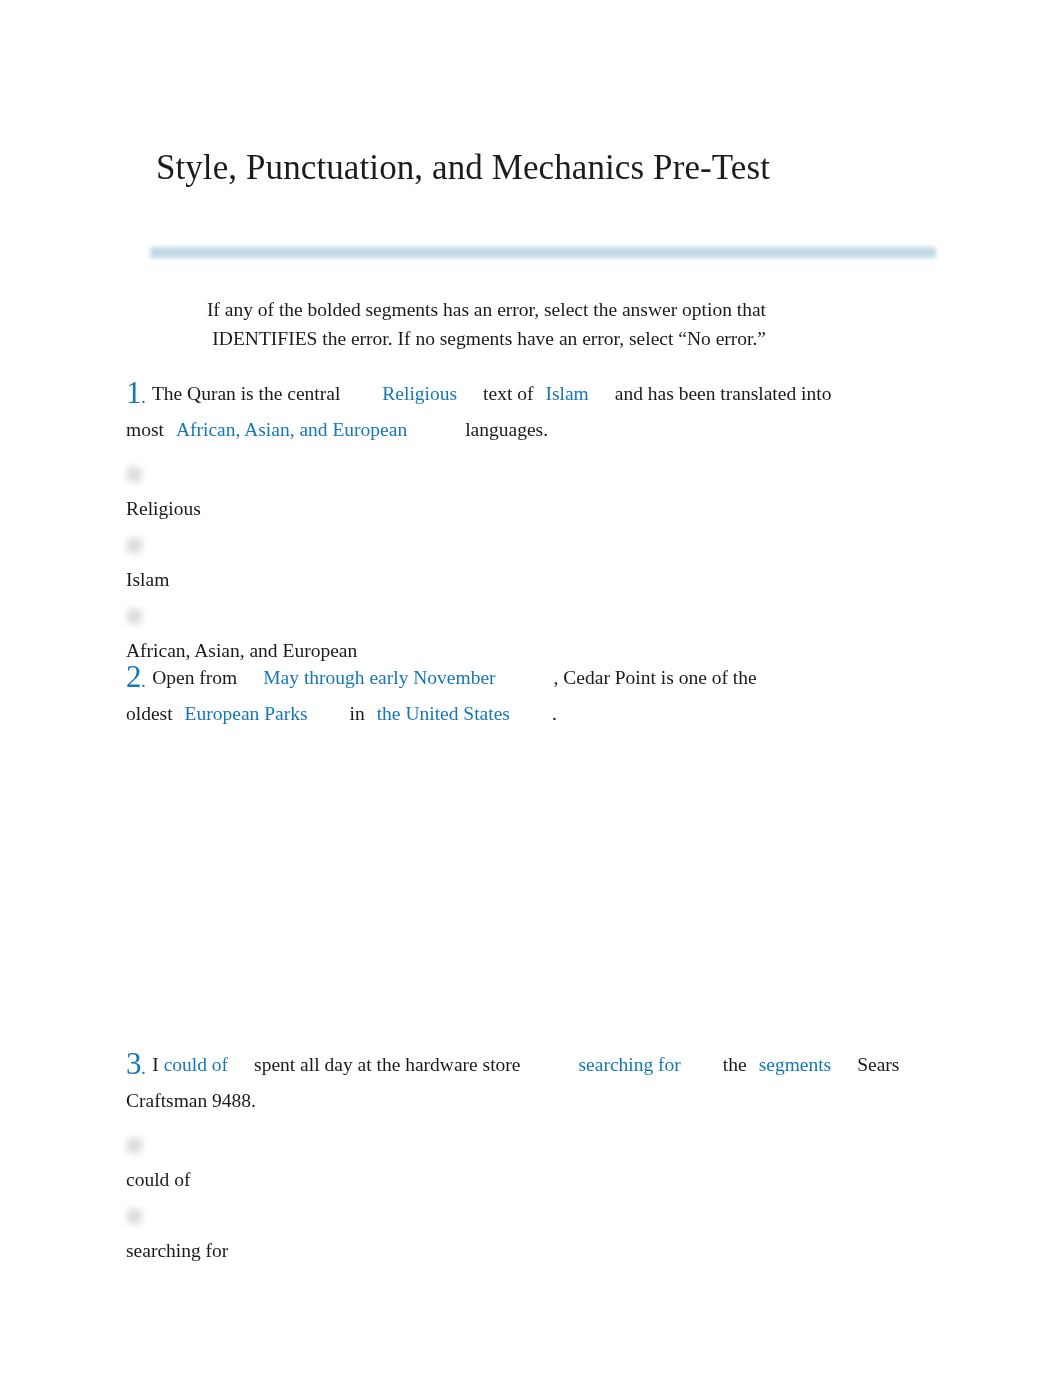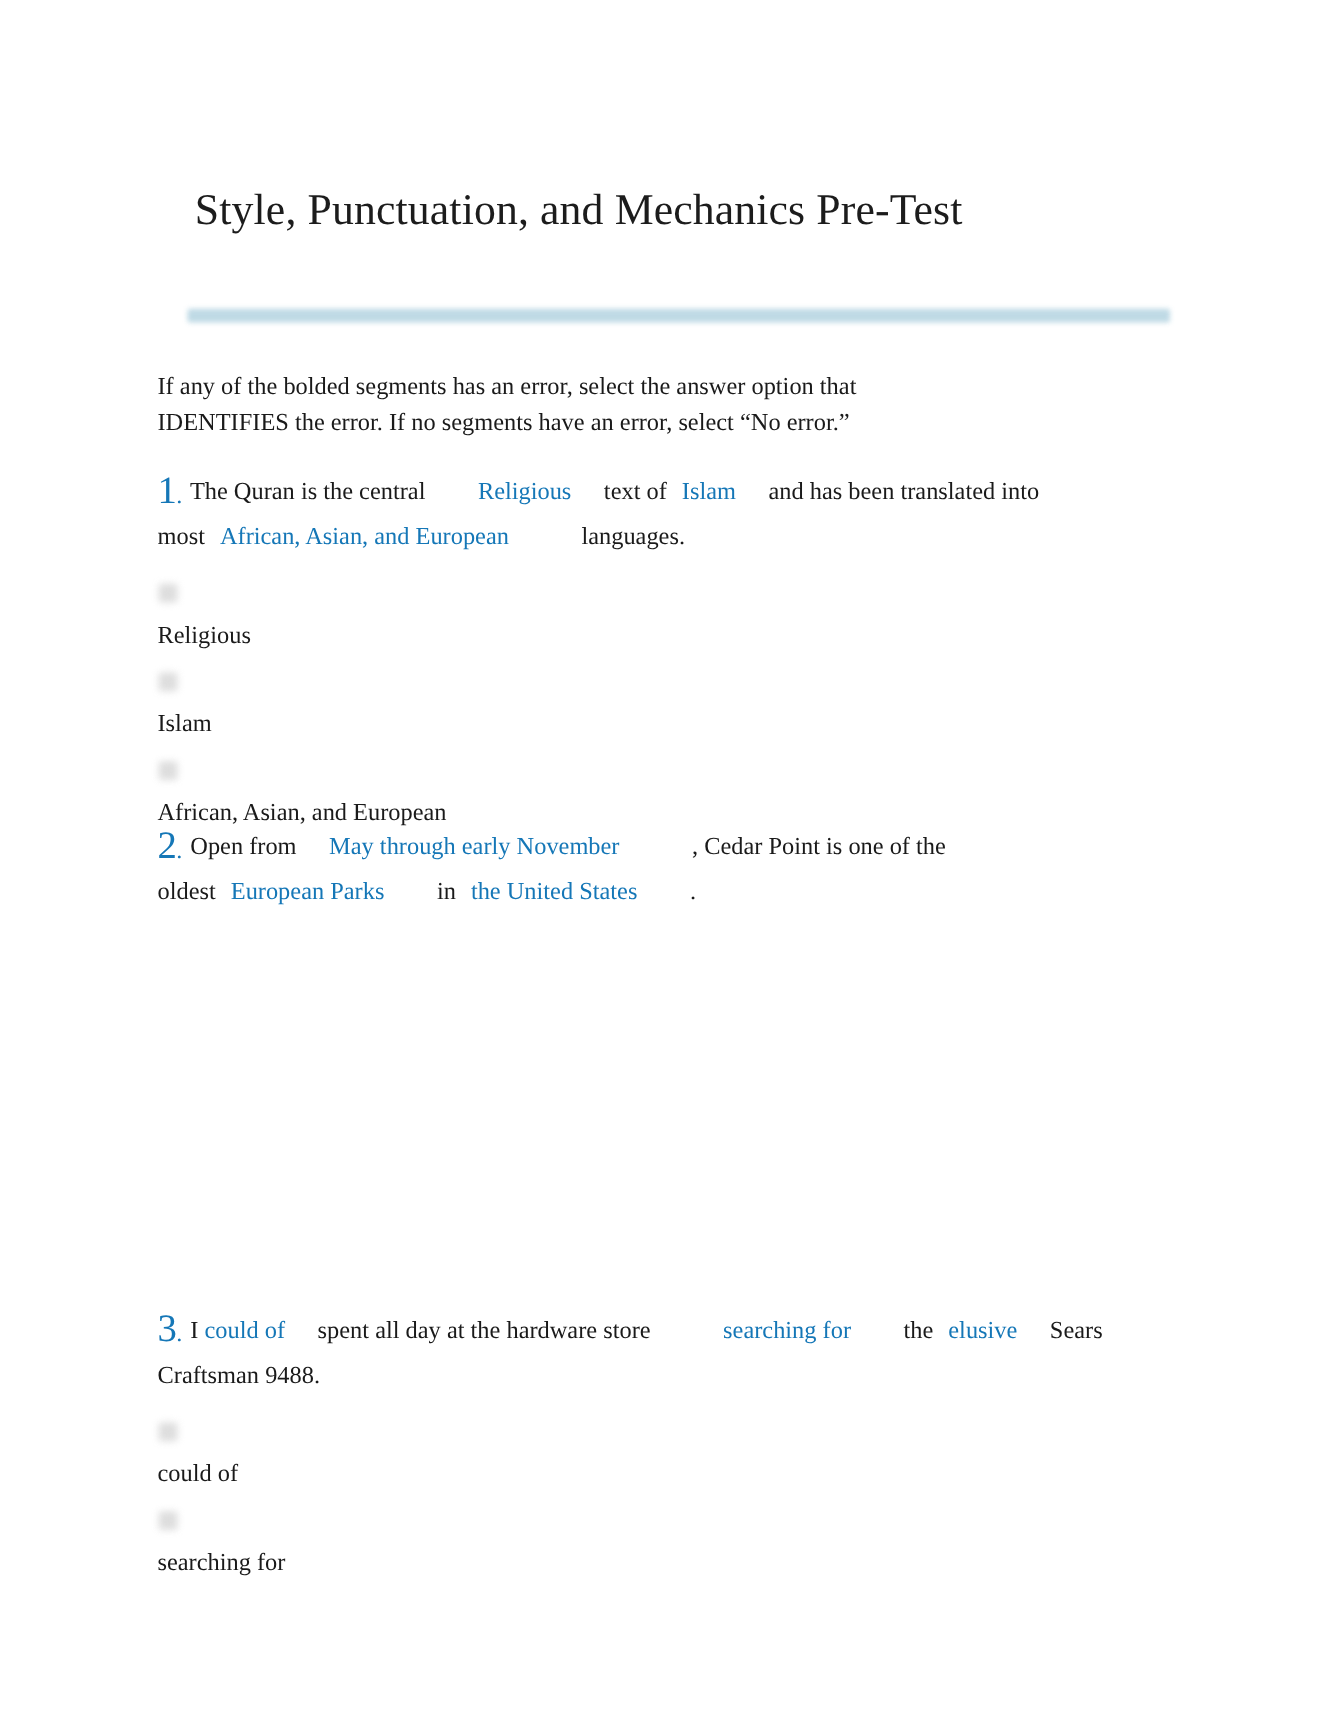--- a/index.html
+++ b/index.html
@@ -56,20 +56,21 @@
 
   
   .instructions {
     position: absolute;
     left: 0;
     top: 275px;
     width: 640px;
     font-size: 19.5px;
     line-height: 29px;
     color: #1a1a1a;
+    text-align: right;
   }
 
   
   .question-block {
     position: absolute;
     left: 0;
     width: 812px;
   }
   .q1 { top: 376px; }
   .q2 { top: 660px; }
@@ -182,21 +183,21 @@
         <span class="q-num"><span>2</span><span class="dot">.</span></span>
         <span>Open from</span><span class="gap-s"></span><span class="seg">May through early November</span><span class="gap-l"></span><span>, Cedar Point is one of the</span><br>
         <span>oldest</span><span class="gap-xs"></span><span class="seg">European Parks</span><span class="gap-m"></span><span>in</span><span class="gap-xs"></span><span class="seg">the United States</span><span class="gap-m"></span><span>.</span>
       </p>
 
     </div>
 
     <div class="question-block q3">
       <p class="q-stem">
         <span class="q-num"><span>3</span><span class="dot">.</span></span>
-        <span>I</span> <span class="seg">could of</span><span class="gap-s"></span><span>spent all day at the hardware store</span><span class="gap-l"></span><span class="seg">searching for</span><span class="gap-m"></span><span>the</span><span class="gap-xs"></span><span class="seg">elusive</span><span class="gap-s"></span><span>Sears</span><br>
+        <span>I</span> <span class="seg">could of</span><span class="gap-s"></span><span>spent all day at the hardware store</span><span class="gap-l"></span><span class="seg">searching for</span><span class="gap-m"></span><span>the</span><span class="gap-xs"></span><span class="seg">segments</span><span class="gap-s"></span><span>Sears</span><br>
         <span>Craftsman 9488.</span>
       </p>
 
       <ul class="options q3-options">
         <li class="option">
           <span class="radio-placeholder"></span>
           <span class="option-label">could of</span>
         </li>
         <li class="option">
           <div class="opt-spacer"></div>

